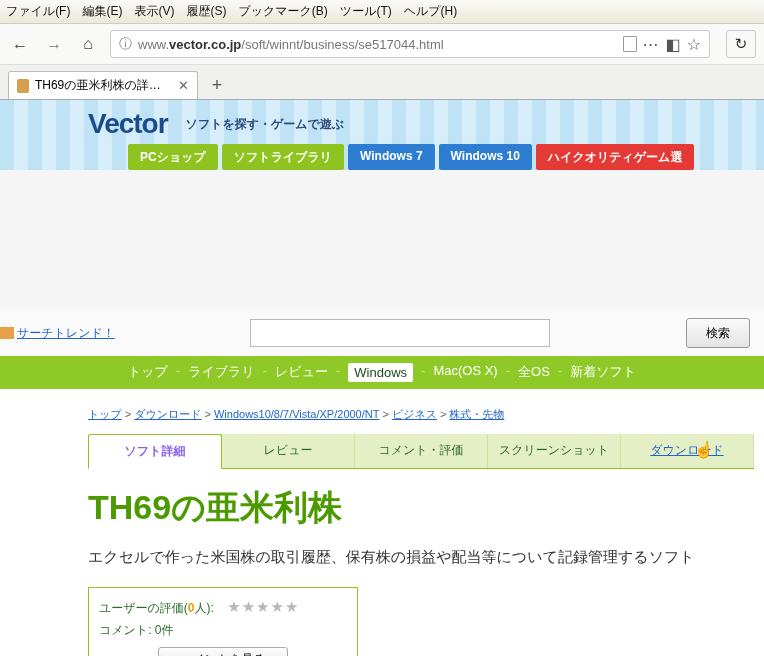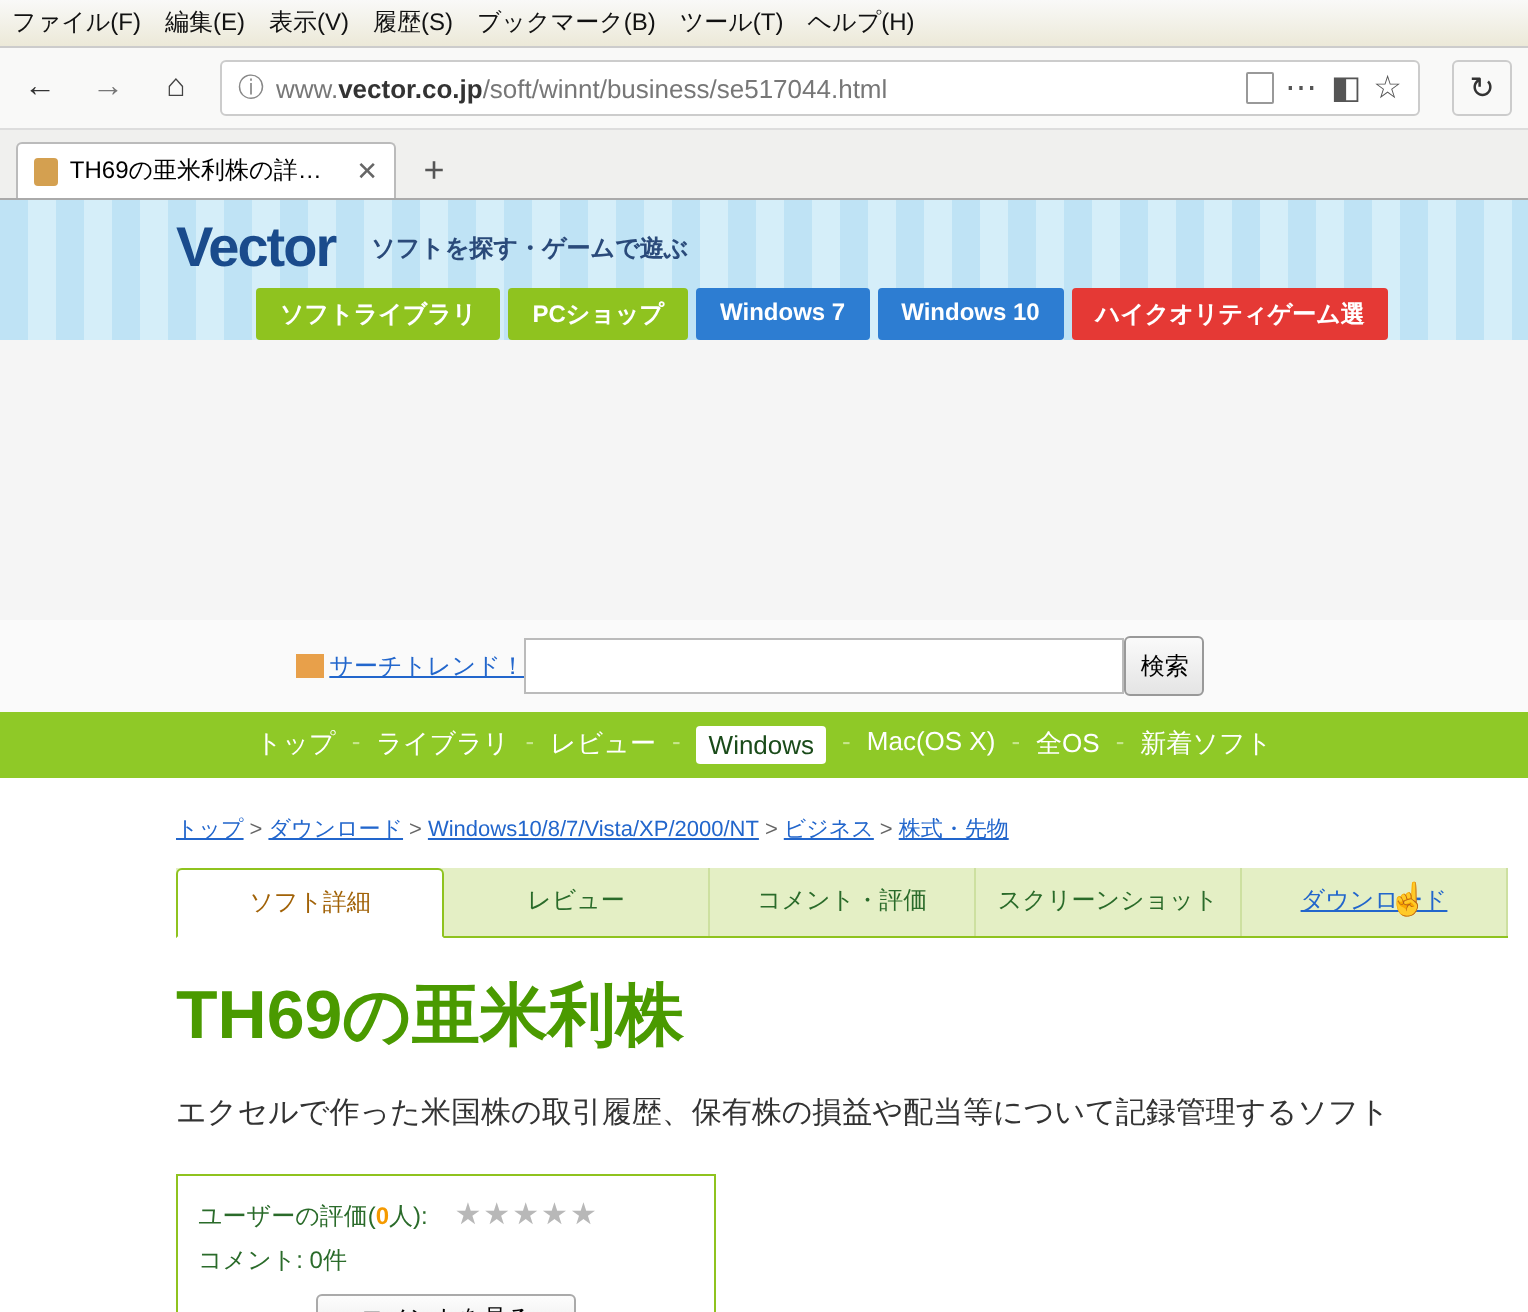--- a/index.html
+++ b/index.html
@@ -28,36 +28,36 @@
 .page{background:repeating-linear-gradient(90deg,#bfe3f5 0 14px,#d5eef9 14px 28px);height:565px;overflow:hidden}
 .header{padding:8px 0 4px 88px;display:flex;align-items:center;gap:18px}
 .logo{font-size:28px;font-weight:bold;color:#1a4b8c;letter-spacing:-1px}
 .tagline{font-size:12px;font-weight:bold;color:#2a4a7a}
 .navtabs{display:flex;gap:4px;padding:0 0 0 128px;height:26px}
 .nt{padding:5px 12px;font-size:12px;font-weight:bold;color:#fff;text-align:center;border-radius:2px}
 .nt.g{background:#8fc31f}
 .nt.b{background:#2d7dd2}
 .nt.r{background:#e53935}
 .whitearea{background:#f5f5f5;height:140px;margin:0}
-.searchrow{background:#fafafa;padding:8px 0;display:flex;align-items:center;justify-content:center;padding-right:14px}
+.searchrow{background:#fafafa;padding:8px 0;display:flex;align-items:center;justify-content:space-between;padding-right:14px}
 .trend{color:#2266cc;text-decoration:underline;font-size:12px}
 .trend-ico{display:inline-block;width:14px;height:12px;background:#e8a04a;margin-right:3px;vertical-align:middle}
 .sbox{width:300px;height:28px;border:1px solid #bbb;background:#fff}
-.sbtn{width:40px;height:30px;background:linear-gradient(#fafafa,#e4e4e4);border:1px solid #999;border-radius:3px;font-size:12px}
+.sbtn{width:64px;height:30px;background:linear-gradient(#fafafa,#e4e4e4);border:1px solid #999;border-radius:3px;font-size:12px}
 .greennav{background:#8fc927;padding:7px 0;display:flex;justify-content:center;gap:8px;color:#fff;font-size:13px}
 .greennav a{color:#fff;text-decoration:none}
 .greennav a.active{color:#1a4b1a;background:#fff;padding:2px 6px;border-radius:2px}
 .greennav .sep{color:#c8e68f}
 .content{background:#fff;padding:14px 10px 10px 88px}
 .crumb{font-size:11px;color:#2266cc;padding:4px 0 12px}
 .crumb a{color:#2266cc;text-decoration:underline}
 .crumb .s{color:#666;padding:0 3px}
 .detabs{display:flex;background:#e4efc5;border-bottom:1px solid #8fc31f}
 .dt{flex:1;text-align:center;padding:8px 4px;font-size:12px;color:#2a6b2a;border-right:1px solid #cde0a0;cursor:pointer}
-.dt.active{background:#fff;border:1px solid #8fc31f;border-bottom:1px solid #fff;margin-bottom:-1px;font-weight:normal;color:#a16207;border-radius:3px 3px 0 0}
+.dt.active{background:#fff;border:1px solid #8fc31f;border-bottom:1px solid #fff;margin-bottom:-1px;font-weight:bold;color:#8b5cf6;border-radius:3px 3px 0 0}
 .dt.link{color:#2266cc;text-decoration:underline}
 .title{font-size:34px;color:#4a9a00;font-weight:bold;padding:16px 0 14px}
 .desc{font-size:15px;color:#333;line-height:1.6;padding-right:20px}
 .ratebox{border:1px solid #8fc31f;margin:18px 0;width:270px;padding:10px}
 .rateline{font-size:12px;color:#2a6b2a}
 .rateline .n{color:#f59a00;font-weight:bold}
 .stars{color:#b8b8b8;font-size:15px;letter-spacing:1px;display:inline-block;margin-left:10px}
 .cline{font-size:12px;color:#2a6b2a;padding:5px 0 8px}
 .cbtn{display:block;margin:0 auto;width:130px;height:24px;background:linear-gradient(#fdfdfd,#e8e8e8);border:1px solid #aaa;border-radius:3px;font-size:12px}
 .cursor{position:absolute;left:694px;top:440px;font-size:16px;pointer-events:none}
@@ -98,22 +98,22 @@
   </div>
   <div class="newtab">+</div>
 </div>
 
 <div class="page">
   <div class="header">
     <span class="logo">Vector</span>
     <span class="tagline">ソフトを探す・ゲームで遊ぶ</span>
   </div>
   <div class="navtabs" id="navtabs">
+      <div class="nt g">PCショップ</div>
       <div class="nt g">ソフトライブラリ</div>
-      <div class="nt g">PCショップ</div>
       <div class="nt b">Windows 7</div>
       <div class="nt b">Windows 10</div>
       <div class="nt r">ハイクオリティゲーム選</div>
     </div>
   <div class="whitearea"></div>
 
   <div class="searchrow">
     <span><span class="trend-ico"></span><a class="trend">サーチトレンド！</a></span>
     <input class="sbox" style="">
     <button class="sbtn">検索</button>

